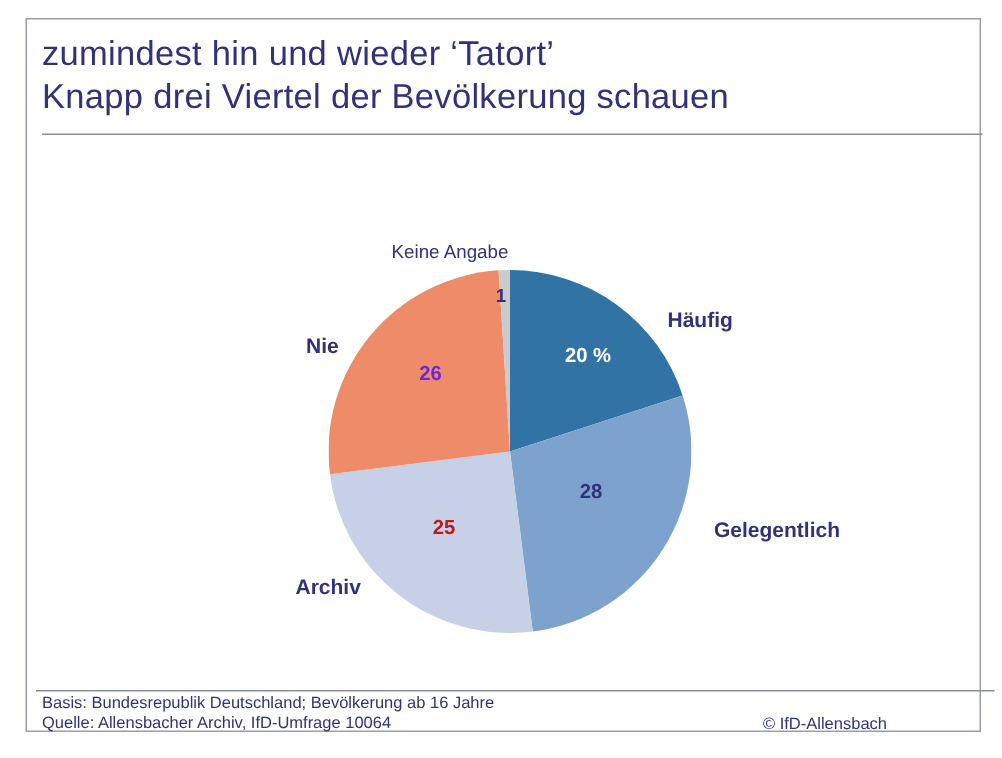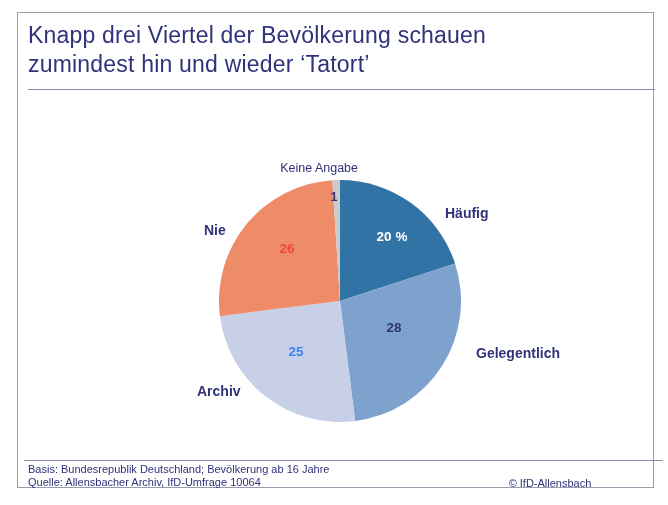--- a/index.html
+++ b/index.html
@@ -23,21 +23,21 @@
   .question {
     position:absolute; left:30px; top:97px; display:flex;
     font-style:italic; font-size:13px; line-height:16px; color:#30327a;
   }
   .question .prefix { margin-right:7px; white-space:nowrap; }
   .pie-svg { position:absolute; left:219px; top:180px; }
   .lbl {
     position:absolute; color:#30327a; font-size:14px; font-weight:700;
     white-space:nowrap;
   }
-  .lbl-center { text-align:right; }
+  .lbl-center { text-align:center; }
   .lbl-keine { left:242px; top:161px; width:116px; font-weight:400; font-size:12.5px; }
   .lbl-haeufig { left:445px; top:205px; }
   .lbl-gelegentlich { left:476px; top:345px; }
   .lbl-selten { left:197px; top:383px; }
   .lbl-nie { left:204px; top:222px; }
   .val { position:absolute; font-size:13.5px; font-weight:700; text-align:center; }
   .val-haeufig { left:368px; top:229px; width:48px; }
   .val-gelegentlich { left:378px; top:320px; width:32px; }
   .val-selten { left:280px; top:344px; width:32px; }
   .val-nie { left:271px; top:241px; width:32px; }
@@ -56,22 +56,22 @@
     color:#30327a; font-size:11px;
   }
 </style>
 </head>
 <body>
 
 <div class="page">
   <div class="frame"></div>
 
   <div class="title">
+    <div>zumindest hin und wieder ‘Tatort’</div>
     <div>Knapp drei Viertel der Bevölkerung schauen</div>
-    <div>zumindest hin und wieder ‘Tatort’</div>
   </div>
 
   <div class="title-rule"></div>
 
 
   <svg class="pie-svg" width="242" height="242" viewBox="0 0 242 242">
       <path d="M 121 121 L 121.00 0.00 A 121 121 0 0 1 236.08 83.61 Z" fill="#3273a6"></path>
       <path d="M 121 121 L 236.08 83.61 A 121 121 0 0 1 136.17 241.05 Z" fill="#7ea2ce"></path>
       <path d="M 121 121 L 136.17 241.05 A 121 121 0 0 1 0.95 136.17 Z" fill="#c7d0e6"></path>
       <path d="M 121 121 L 0.95 136.17 A 121 121 0 0 1 113.40 0.24 Z" fill="#ee8c6a"></path>
@@ -79,21 +79,21 @@
     </svg>
 
   <div class="lbl lbl-center lbl-keine">Keine Angabe</div>
   <div class="lbl lbl-haeufig">Häufig</div>
   <div class="lbl lbl-gelegentlich">Gelegentlich</div>
   <div class="lbl lbl-selten">Archiv</div>
   <div class="lbl lbl-nie">Nie</div>
 
   <div class="val val-haeufig" style="color: rgb(255, 255, 255);">20 %</div>
   <div class="val val-gelegentlich" style="color: rgb(48, 50, 122);">28</div>
-  <div class="val val-selten" style="color: #3b82f6;">25</div>
-  <div class="val val-nie" style="color: #ef4444;">26</div>
+  <div class="val val-selten" style="color: #b91c1c;">25</div>
+  <div class="val val-nie" style="color: #6d28d9;">26</div>
   <div class="val val-keine" style="color: rgb(48, 50, 122);">1</div>
 
   <div class="footer-rule"></div>
   <div class="footer-line footer-basis">Basis: Bundesrepublik Deutschland; Bevölkerung ab 16 Jahre</div>
   <div class="footer-line footer-quelle">Quelle: Allensbacher Archiv, IfD-Umfrage 10064</div>
   <div class="footer-copyright">© IfD-Allensbach</div>
 </div>
 
 </body></html>

